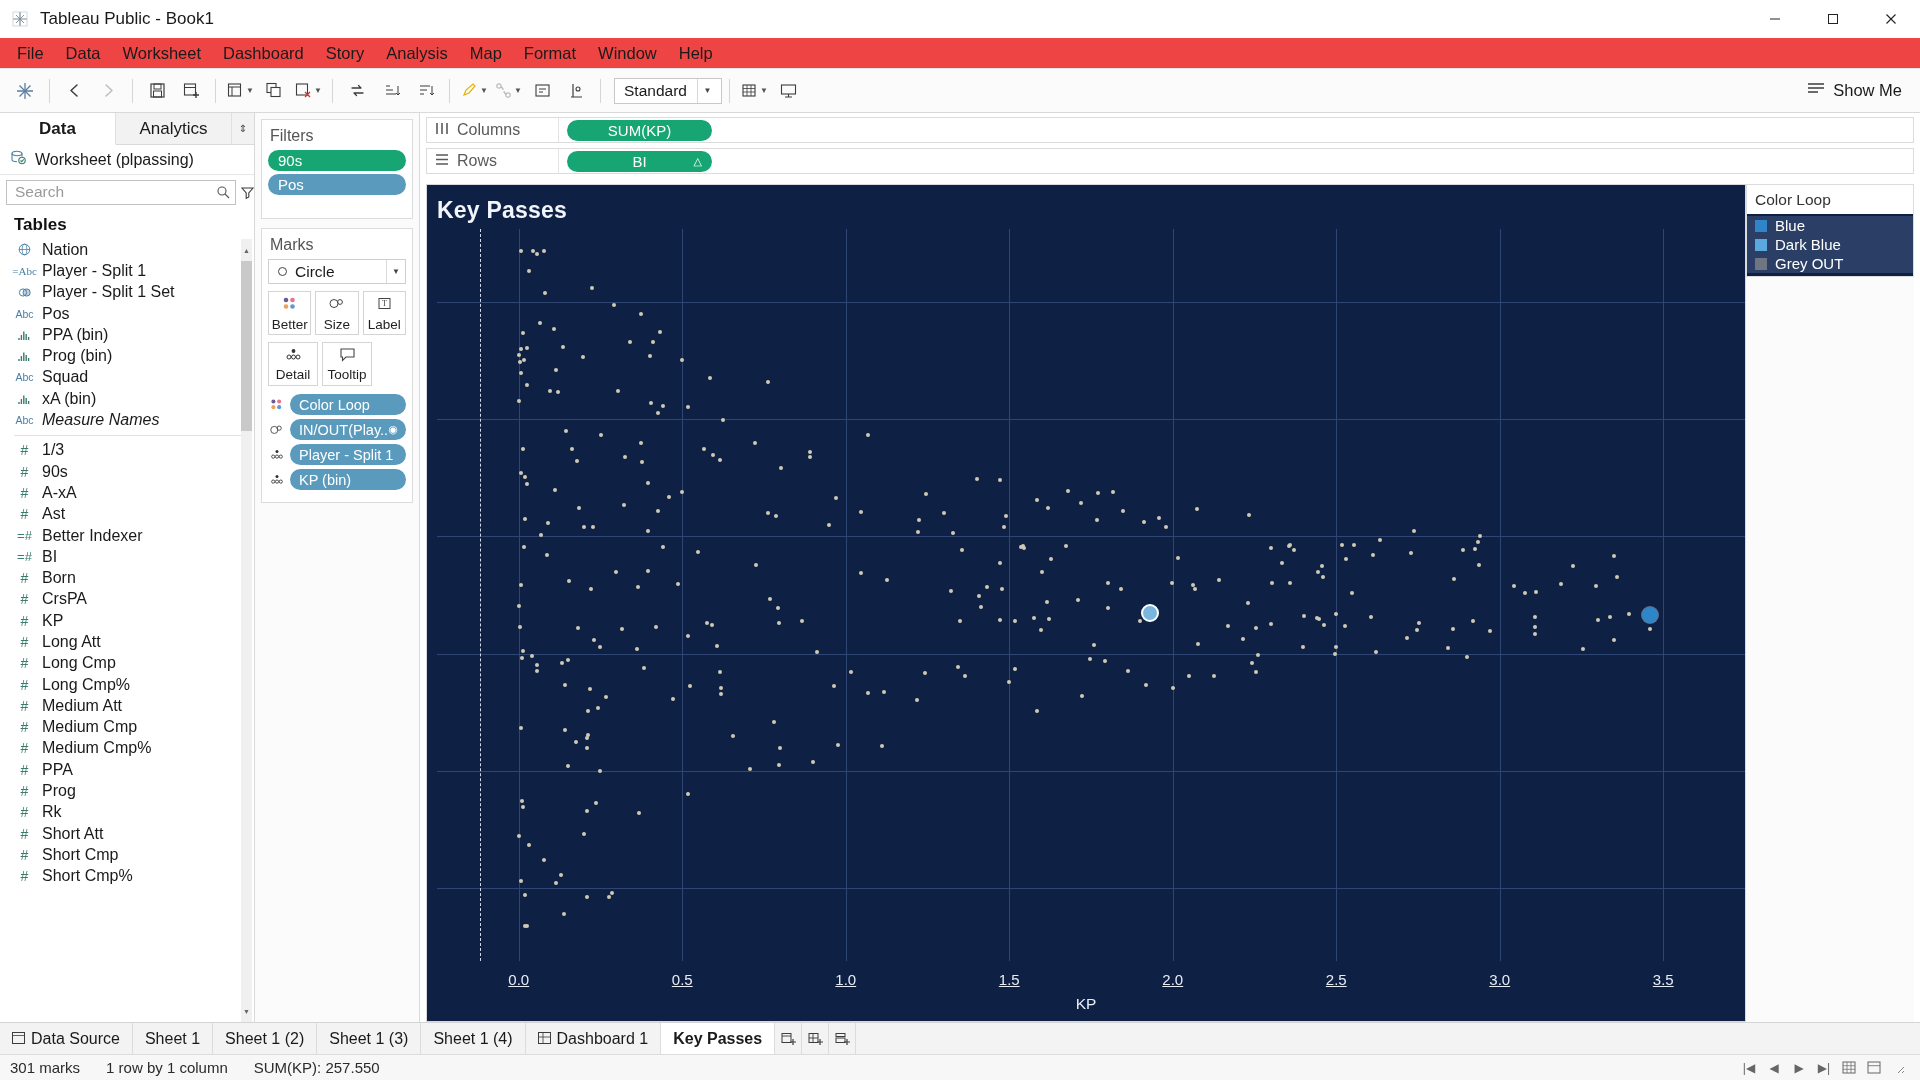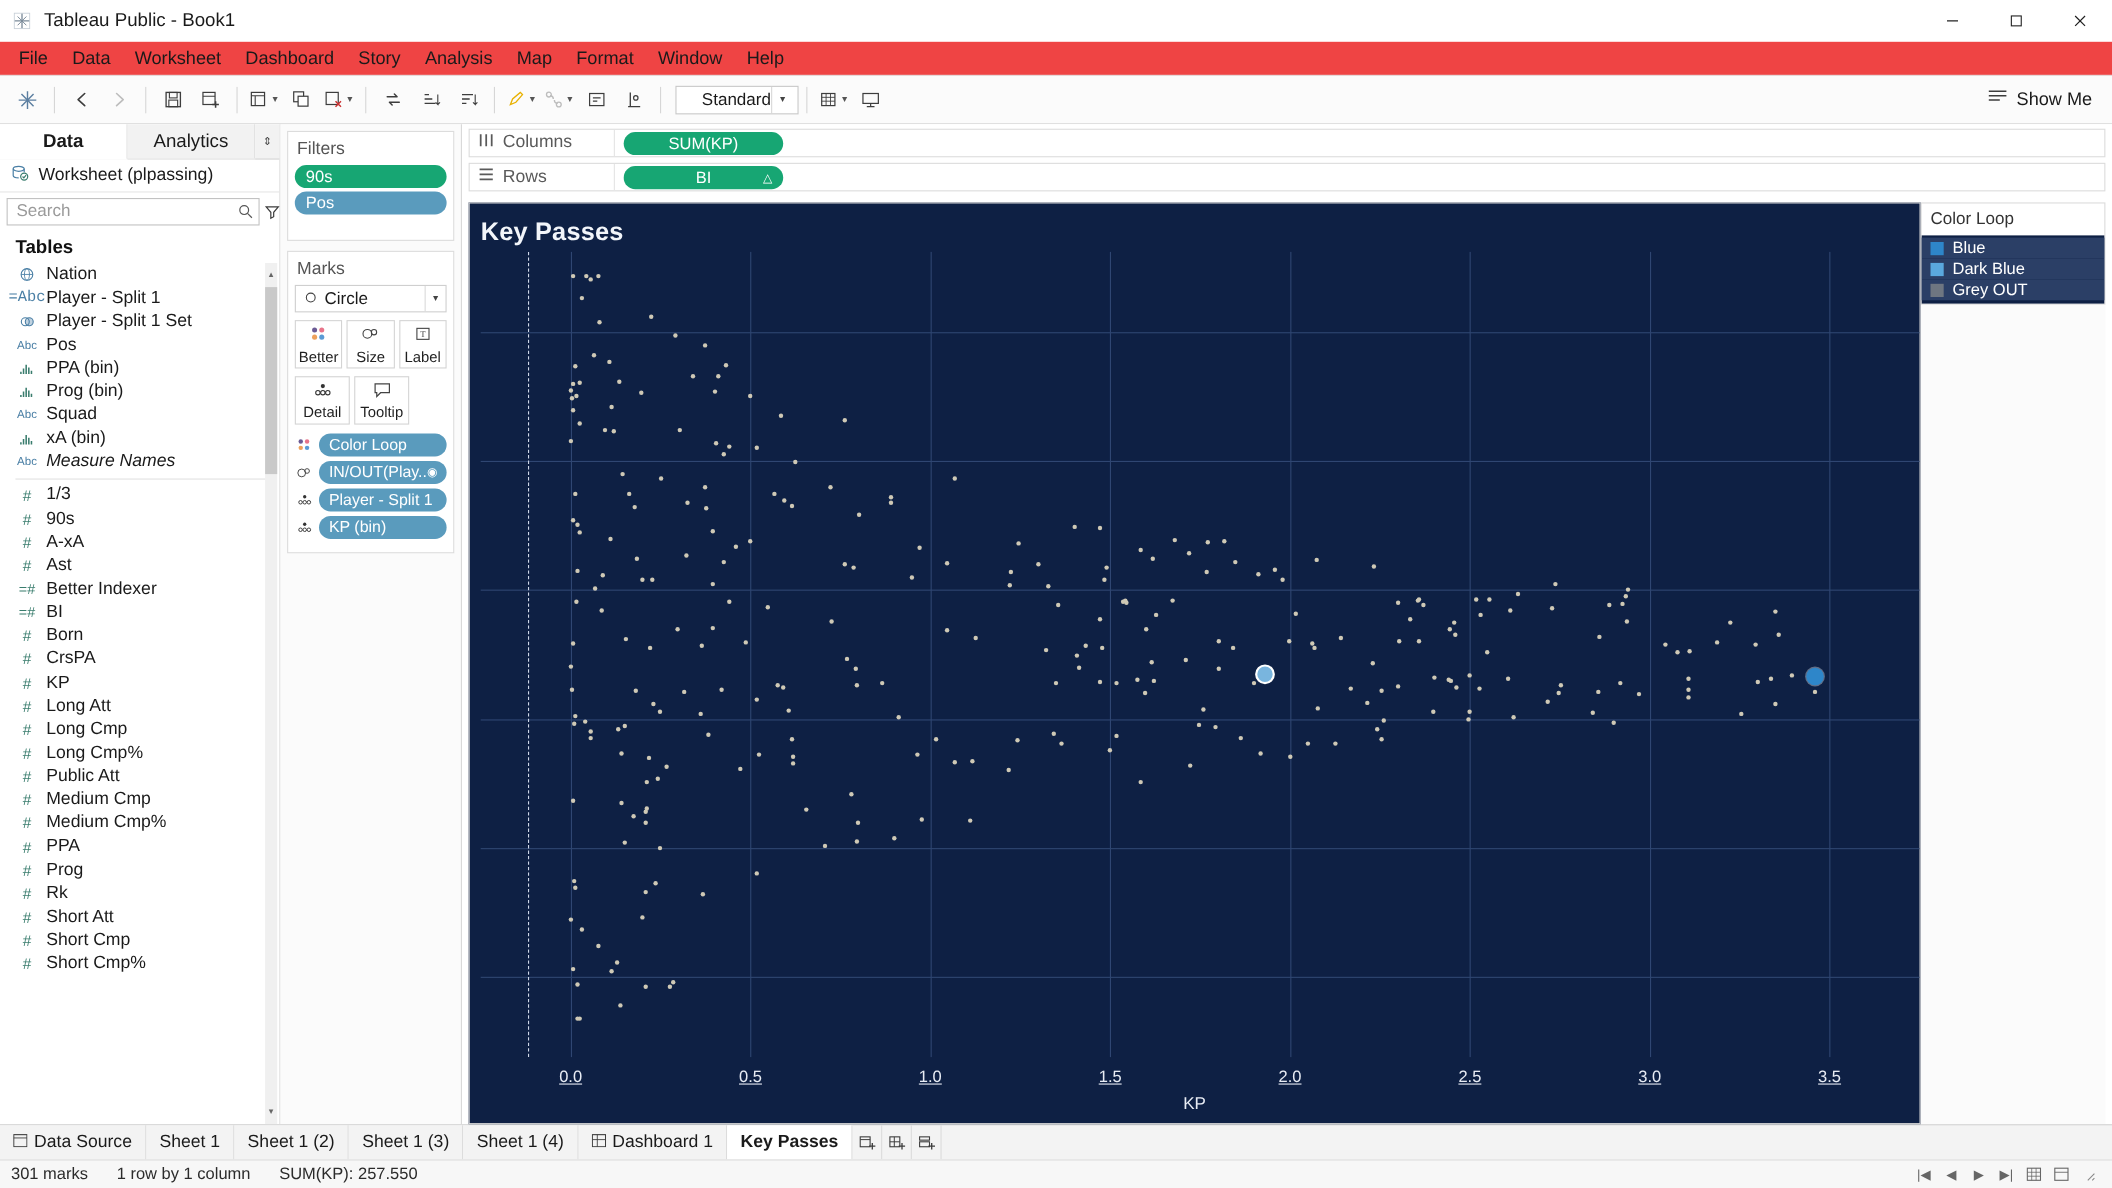--- a/index.html
+++ b/index.html
@@ -45,21 +45,21 @@
     width: 30px; height: 30px; display: flex; align-items: center; justify-content: center;
     color: #3d3d3d; position: relative; margin: 0 2px;
   }
   .tbtn svg { display:block; }
   .tbtn.disabled { color: #bdbdbd; }
   .tsep { width: 1px; height: 24px; background: #d6d6d6; margin: 0 7px; }
   .caret { font-size: 8px; margin-left: 1px; color:#555; }
   .tb-combo {
     height: 26px; min-width: 108px; border: 1px solid #c8c8c8; background: #fff;
     display: flex; align-items: center; justify-content: space-between;
-    padding: 0 4px 0 23px; font-size: 15.5px; color: #1a1a1a; margin-left: 6px;
+    padding: 0 4px 0 9px; font-size: 15.5px; color: #1a1a1a; margin-left: 6px;
   }
   .tb-combo .cb-arrow {
     width: 20px; height: 24px; display:flex; align-items:center; justify-content:center;
     border-left: 1px solid #d7d7d7; font-size: 8px; color: #444;
   }
   .showme {
     margin-left: auto; display: flex; align-items: center; gap: 8px;
     font-size: 16.5px; color: #1a1a1a; padding-right: 10px;
   }
 
@@ -445,21 +445,21 @@
                 <svg width="13" height="13" viewBox="0 0 13 13">
                   <circle cx="6.5" cy="6.5" r="5.3" fill="none" stroke="#4a7fa5" stroke-width="1"></circle>
                   <ellipse cx="6.5" cy="6.5" rx="2.3" ry="5.3" fill="none" stroke="#4a7fa5" stroke-width="0.8"></ellipse>
                   <path d="M1.2 6.5h10.6" stroke="#4a7fa5" stroke-width="0.8"></path>
                 </svg>
               </span>
               <span class="flabel">Nation</span>
             </div>
             <div class="field">
               <span class="ficon">
-                <span style="font-size:14px;color:#4a7fa5;font-family:Liberation Mono, monospace">=Abc</span>
+                <span style="font-size:11px;color:#4a7fa5;font-family:Liberation Serif, serif">=Abc</span>
               </span>
               <span class="flabel">Player - Split 1</span>
             </div>
             <div class="field">
               <span class="ficon">
                 <svg width="14" height="13" viewBox="0 0 14 13">
                   <circle cx="5" cy="6.5" r="3.6" fill="none" stroke="#4a7fa5" stroke-width="1"></circle>
                   <circle cx="8.6" cy="6.5" r="3.6" fill="#4a7fa5" fill-opacity="0.35" stroke="#4a7fa5" stroke-width="1"></circle>
                 </svg>
               </span>
@@ -579,21 +579,21 @@
             <div class="field">
               <span class="ficon">
                 <span style="font-size:14px;color:#3a7d6e">#</span>
               </span>
               <span class="flabel">Long Cmp%</span>
             </div>
             <div class="field">
               <span class="ficon">
                 <span style="font-size:14px;color:#3a7d6e">#</span>
               </span>
-              <span class="flabel">Public Att</span>
+              <span class="flabel">Medium Att</span>
             </div>
             <div class="field">
               <span class="ficon">
                 <span style="font-size:14px;color:#3a7d6e">#</span>
               </span>
               <span class="flabel">Medium Cmp</span>
             </div>
             <div class="field">
               <span class="ficon">
                 <span style="font-size:14px;color:#3a7d6e">#</span>

